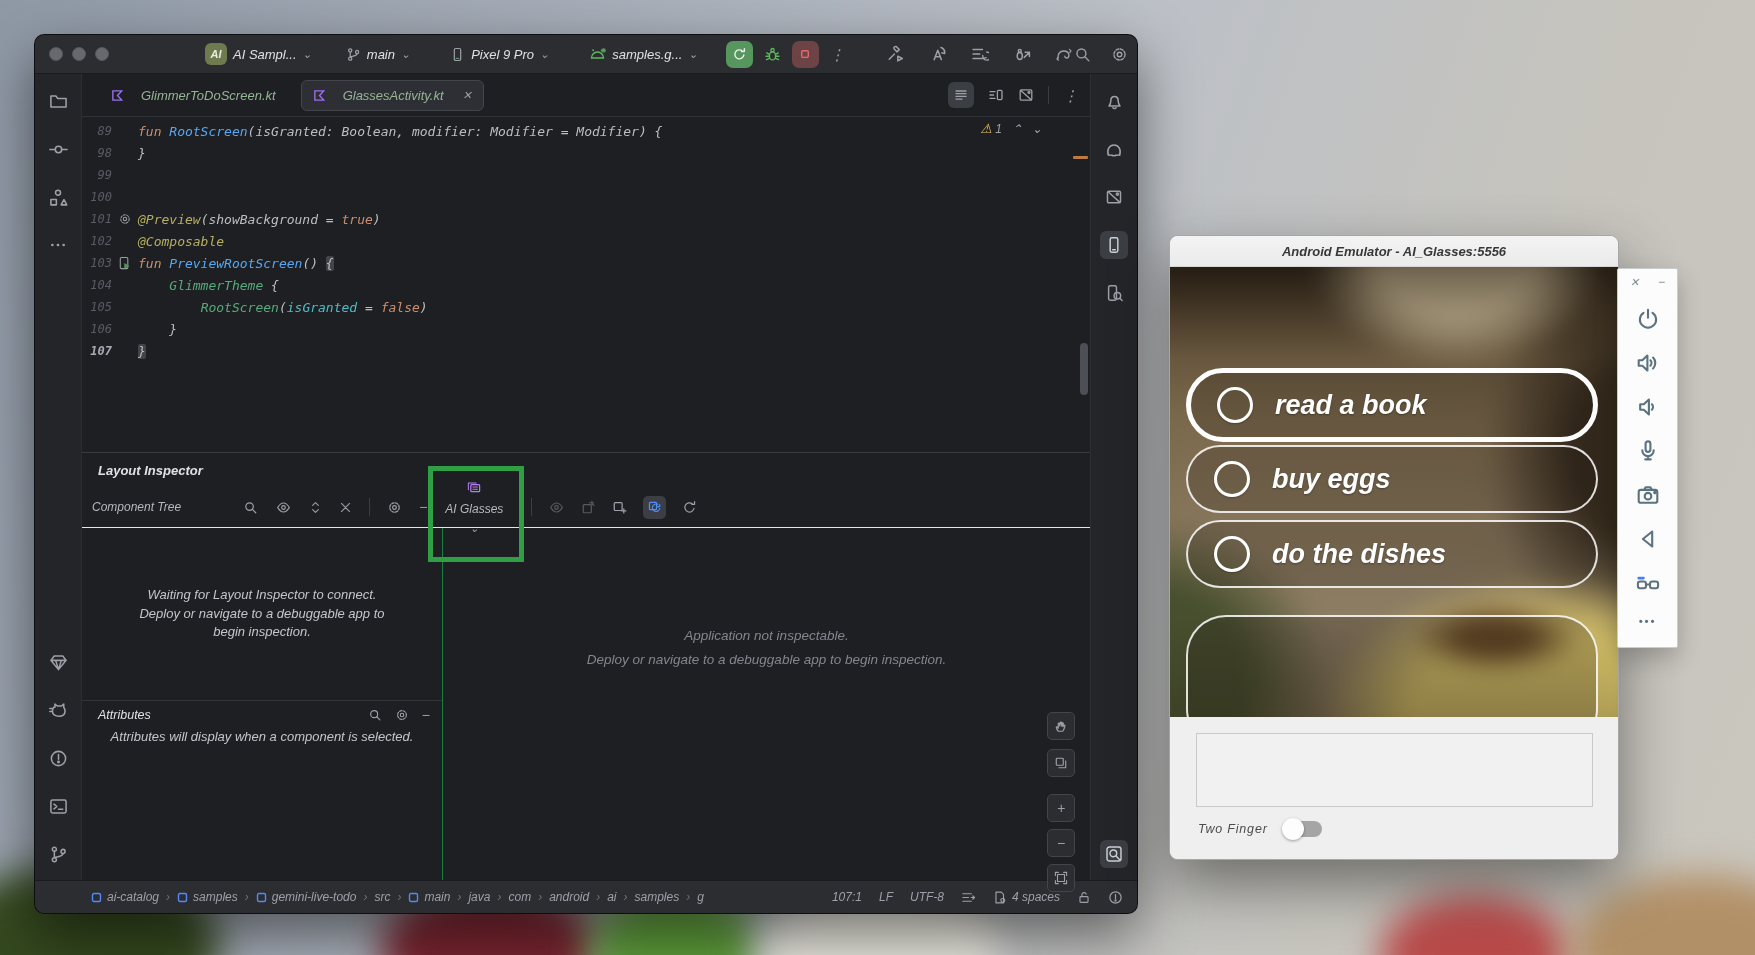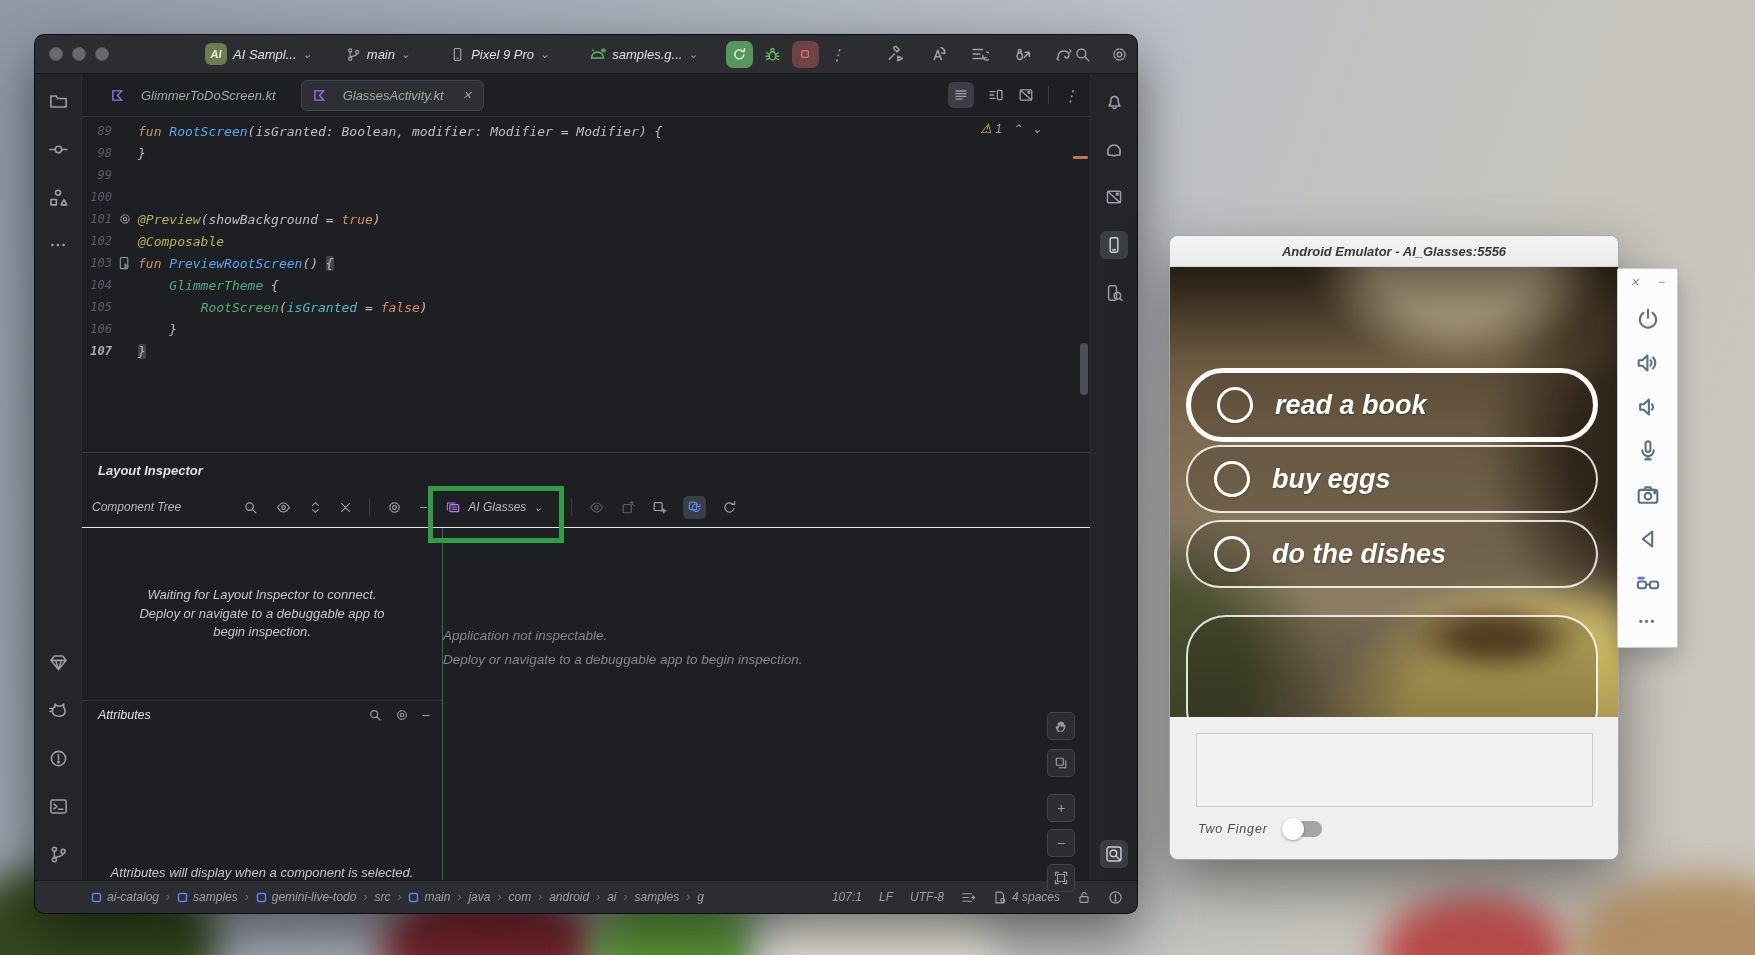--- a/index.html
+++ b/index.html
@@ -61,37 +61,37 @@
   .vscroll{position:absolute;right:2px;top:226px;width:8px;height:52px;background:#4c4f55;border-radius:4px;}
   .stripe-mark{position:absolute;right:2px;top:39px;width:15px;height:3px;background:#bd7a42;border-radius:1px;}
 
   .inspector{flex:1;border-top:1px solid #393b40;display:flex;flex-direction:column;min-height:0;}
   .insp-title{height:34px;flex:none;display:flex;align-items:center;padding-left:16px;
     font-size:13px;font-weight:bold;color:#dfe1e5;}
   .insp-toolbar{height:40px;flex:none;display:flex;align-items:center;padding:0 10px;
     font-size:12px;color:#b4b8bf;position:relative;border-bottom:1px solid #e5e5e5;}
   .itb-icons{display:flex;align-items:center;gap:17px;margin-left:62px;}
   .itb-div{width:1px;height:18px;background:#3b3d42;}
-  .proc-select{display:flex;align-items:center;gap:7px;margin-left:16px;position:relative;padding:3px 2px;}
+  .proc-select{display:flex;align-items:center;gap:7px;margin-left:16px;position:relative;padding:3px 2px;flex-direction:column;}
   .proc-select::before{content:"";position:absolute;inset:-11px -19px -25px -15px;border:5px solid #2f9e44;pointer-events:none;z-index:6;}
   .itb-right{display:flex;align-items:center;gap:16px;margin-left:26px;}
   .dim{opacity:.45;}
   .mini-sel{width:23px;height:23px;border-radius:5px;background:#3b3e44;display:flex;align-items:center;justify-content:center;}
 
   .insp-body{flex:1;display:flex;min-height:0;}
   .insp-left{width:360px;flex:none;border-right:1px solid #15803d;display:flex;flex-direction:column;}
   .tree-area{height:172px;flex:none;display:flex;align-items:center;justify-content:center;}
   .panel-msg{width:256px;text-align:center;color:#c3c6cc;font-size:13px;line-height:1.45;}
   .attr-head{height:28px;flex:none;border-top:1px solid #323438;display:flex;align-items:center;
     padding:0 12px 0 16px;font-size:12.5px;color:#dfe1e5;}
   .attr-icons{margin-left:auto;display:flex;align-items:center;gap:13px;}
-  .attr-area{flex:1;display:flex;align-items:flex-end;justify-content:center;}
+  .attr-area{flex:1;display:flex;align-items:flex-start;justify-content:center;}
   .attr-msg{color:#c3c6cc;font-size:13px;}
   .insp-right{flex:1;position:relative;}
-  .ni-msg{position:absolute;top:100px;left:0;right:0;text-align:left;color:#82868d;font-size:13.5px;}
+  .ni-msg{position:absolute;top:100px;left:0;right:0;text-align:center;color:#82868d;font-size:13.5px;}
   .ni-msg .l2{margin-top:9px;}
   .float-controls{position:absolute;right:15px;top:184px;display:flex;flex-direction:column;gap:7px;}
   .fc-btn{width:26px;height:26px;border:1px solid #43454a;background:#2b2d30;border-radius:5px;
     display:flex;align-items:center;justify-content:center;color:#9da0a8;font-size:14px;}
 
   .statusbar{height:32px;flex:none;background:#2b2d30;border-top:1px solid #1a1b1e;
     display:flex;align-items:center;padding:0 14px 0 56px;font-size:12px;color:#9da0a8;}
   .crumbs{display:flex;align-items:center;gap:7px;white-space:nowrap;}
   .crumb{display:flex;align-items:center;gap:5px;}
   .crumb-sep{color:#6f737a;font-size:12px;}

